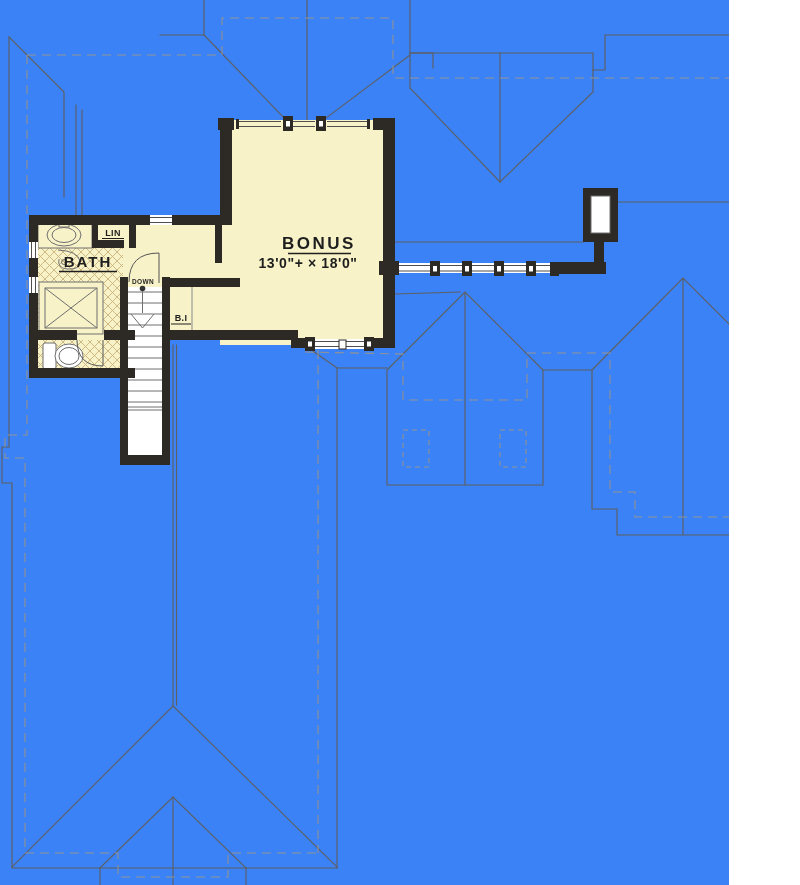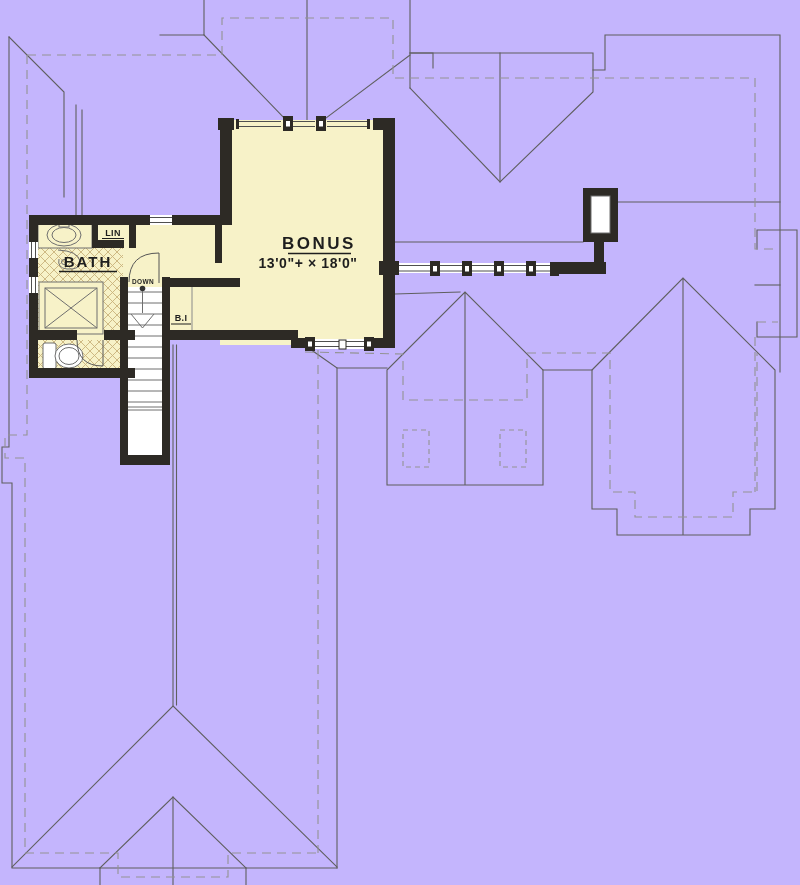--- a/index.html
+++ b/index.html
@@ -1,16 +1,16 @@
 <!DOCTYPE html>
 <html><head>
 <meta charset="utf-8">
 <style>
   html,body{margin:0;padding:0;background:#ffffff;}
-  .stage{position:relative;width:800px;height:885px;background:#c4b5fd;overflow:hidden;}
+  .stage{position:relative;width:729px;height:885px;background:#3b82f6;overflow:hidden;}
   svg{display:block;}
   .roof{stroke:#5f5f5f;stroke-width:1.1;fill:none;stroke-linecap:square;}
   .dash{stroke:#939393;stroke-width:1.1;fill:none;stroke-dasharray:9 6;}
   .dash-sm{stroke:#939393;stroke-width:1.1;fill:none;stroke-dasharray:5 4;}
   .floor{fill:#f7f2c8;}
   .wall{fill:#2d2a25;}
   .sill{stroke:#4f4f4f;stroke-width:1;fill:none;}
   .fix{stroke:#6f6f6f;stroke-width:1;fill:none;}
   .fixc{stroke:#6f6f6f;stroke-width:1;fill:#f7f2c8;}
   .fixw{stroke:#6f6f6f;stroke-width:1;fill:#ffffff;}

